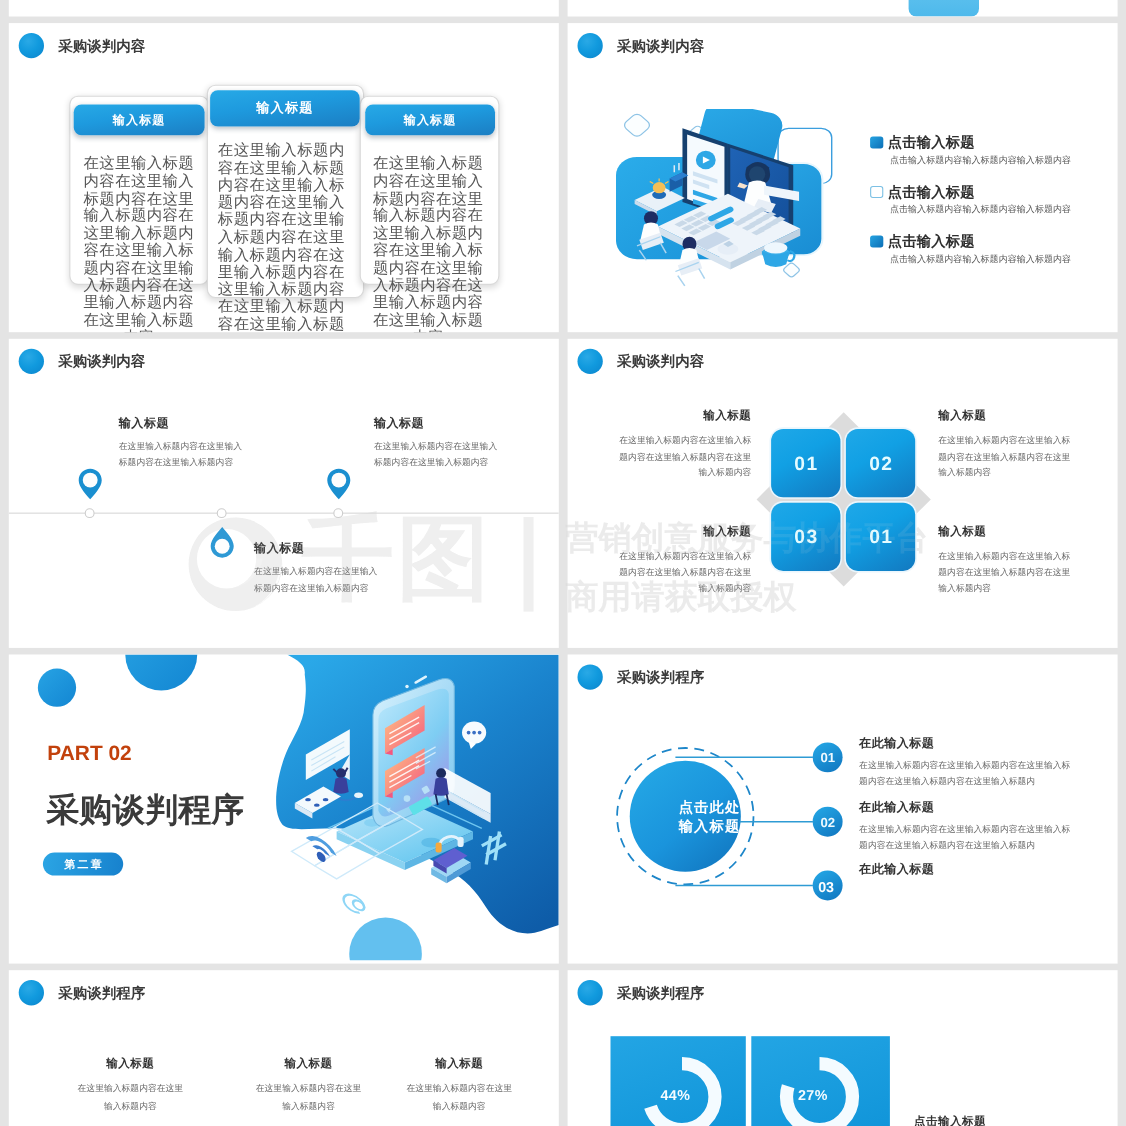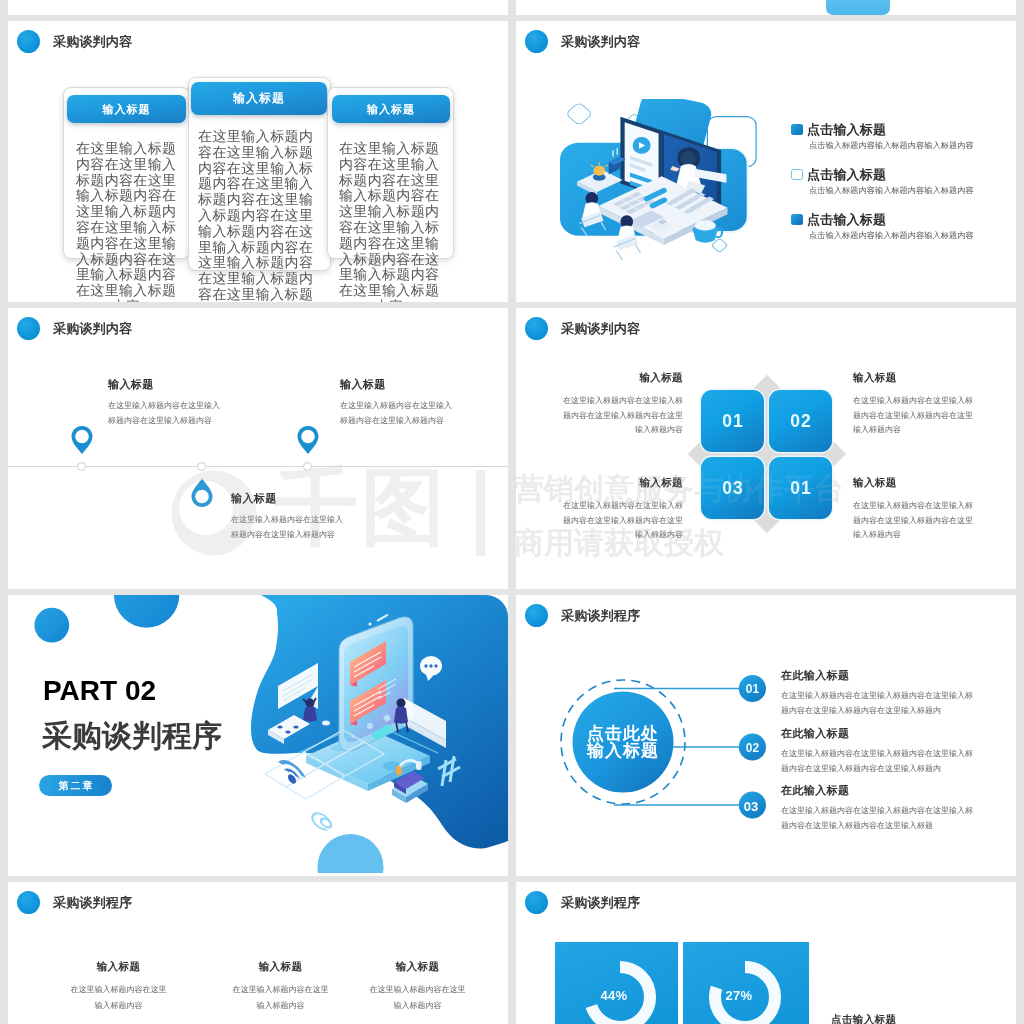--- a/index.html
+++ b/index.html
@@ -1,18 +1,18 @@
 <!DOCTYPE html>
 <html><head>
 <meta charset="utf-8">
 <style>
   html,body{margin:0;padding:0;}
   body{width:1024px;height:1024px;background:#e4e4e4;font-family:"Liberation Sans",sans-serif;overflow:hidden;}
   .page{position:relative;width:1024px;height:1024px;background:#e4e4e4;}
-  .slide{position:absolute;background:transparent;overflow:hidden;z-index:10;border-radius:22px;}
+  .slide{position:absolute;background:transparent;overflow:hidden;z-index:10;}
   .paper{position:absolute;background:#fff;z-index:1;}
 
   
   .sl-title{position:absolute;display:flex;align-items:center;}
   .sl-dot{width:23px;height:23px;border-radius:50%;
      background:radial-gradient(circle at 38% 32%,#2aa9e6 0%,#119ade 45%,#0b84cc 100%);}
   .sl-title-text{margin-left:13px;font-size:13.2px;font-weight:bold;color:#3b3b3b;letter-spacing:0px;}
 
   
   .cA-hdr{position:absolute;border-radius:7px;z-index:3;
@@ -481,21 +481,21 @@
     <rect x="158" y="158" width="5.5" height="9" rx="2" fill="#e4f3fc"></rect>
 
     <g transform="translate(68,220) skewY(22) scale(0.85,0.66)">
       <circle cx="0" cy="0" r="6" fill="none" stroke="#8fd6f6" stroke-width="2.6"></circle>
       <path d="M6 0 A11 11 0 1 0 1 9.5" fill="none" stroke="#8fd6f6" stroke-width="2.6"></path>
     </g>
 
     <circle cx="92.5" cy="264" r="33" fill="#63c0ef"></circle>
   </svg>
 
-  <div style="position:absolute;left:35px;top:80px;font-size:28px;font-weight:bold;color:#000000;letter-spacing:0px;">PART 02</div>
+  <div style="position:absolute;left:35px;top:80px;font-size:19px;font-weight:bold;color:#c2410c;letter-spacing:0px;">PART 02</div>
   <div style="position:absolute;left:34px;top:121px;font-size:30px;font-weight:bold;color:#3a3a3a;letter-spacing:0px;">采购谈判程序</div>
   <div style="position:absolute;left:31px;top:180px;width:73px;height:21px;border-radius:11px;
               background:linear-gradient(100deg,#2ba5e4,#1781cd);color:#fff;font-size:10px;font-weight:bold;
               display:flex;align-items:center;justify-content:center;letter-spacing:2px;text-indent:2px;">第二章</div>
 </div>
 
 <div class="slide" style="left:516px;top:595px;width:500px;height:281px;">
   <div class="sl-title" style="left:9px;top:9px;">
     <span class="sl-dot"></span>
     <span class="sl-title-text">采购谈判程序</span>
@@ -515,39 +515,38 @@
     </defs>
     <circle cx="87" cy="105" r="62" fill="none" stroke="#1d86c9" stroke-width="1.6" stroke-dasharray="9 6"></circle>
     <circle cx="87" cy="105" r="50.5" fill="url(#bigCir)"></circle>
     <line x1="78" y1="51.5" x2="203" y2="51.5" stroke="#2e9bd4" stroke-width="1.4"></line>
     <line x1="136" y1="110" x2="203" y2="110" stroke="#2e9bd4" stroke-width="1.4"></line>
     <line x1="78" y1="168" x2="203" y2="168" stroke="#2e9bd4" stroke-width="1.4"></line>
     <circle cx="216.4" cy="51.5" r="13.6" fill="url(#numCir)"></circle>
     <circle cx="216.4" cy="110" r="13.6" fill="url(#numCir)"></circle>
     <circle cx="216.4" cy="168" r="13.6" fill="url(#numCir)"></circle>
   </svg>
-  <div style="position:absolute;left:57px;top:131px;width:100px;text-align:center;color:#fff;font-size:17px;font-weight:bold;line-height:16.5px;letter-spacing:1px;">
+  <div style="position:absolute;left:57px;top:131px;width:100px;text-align:right;color:#fff;font-size:13px;font-weight:bold;line-height:16.5px;letter-spacing:1px;">
     <div>点击此处</div>
     <div>输入标题</div>
   </div>
   <div style="position:absolute;left:216px;top:87px;width:41px;text-align:center;color:#eef9ff;font-size:12px;font-weight:bold;">01</div>
   <div style="position:absolute;left:216px;top:145.5px;width:41px;text-align:center;color:#eef9ff;font-size:12px;font-weight:bold;">02</div>
   <div style="position:absolute;left:215px;top:204px;width:40px;text-align:center;color:#fff;font-size:13px;font-weight:bold;">03</div>
 
   <div style="position:absolute;left:265px;top:73px;width:196px;">
     <div style="font-size:11px;font-weight:bold;color:#333;letter-spacing:.4px;">在此输入标题</div>
     <div style="margin-top:6px;font-size:8px;line-height:14.8px;color:#666;">在这里输入标题内容在这里输入标题内容在这里输入标题内容在这里输入标题内容在这里输入标题内</div>
   </div>
   <div style="position:absolute;left:265px;top:131px;width:196px;">
     <div style="font-size:11px;font-weight:bold;color:#333;letter-spacing:.4px;">在此输入标题</div>
     <div style="margin-top:6px;font-size:8px;line-height:14.8px;color:#666;">在这里输入标题内容在这里输入标题内容在这里输入标题内容在这里输入标题内容在这里输入标题内</div>
   </div>
   <div style="position:absolute;left:265px;top:188px;width:196px;">
     <div style="font-size:11px;font-weight:bold;color:#333;letter-spacing:.4px;">在此输入标题</div>
-    <div style="margin-top:6px;font-size:8px;line-height:14.8px;color:#666;">在这里输入标题内容在这里输入标题内容在这里输入标题内容在这里输入标题内容在这里输入标题</div>
   </div>
 </div>
 
 <div class="slide" style="left:8px;top:882px;width:500px;height:281px;">
   <div class="sl-title" style="left:9px;top:9px;">
     <span class="sl-dot"></span>
     <span class="sl-title-text">采购谈判程序</span>
   </div>
   <div style="position:absolute;left:62px;top:78px;width:97px;text-align:center;">
     <div style="font-size:10.5px;font-weight:bold;color:#333;letter-spacing:.4px;">输入标题</div>

